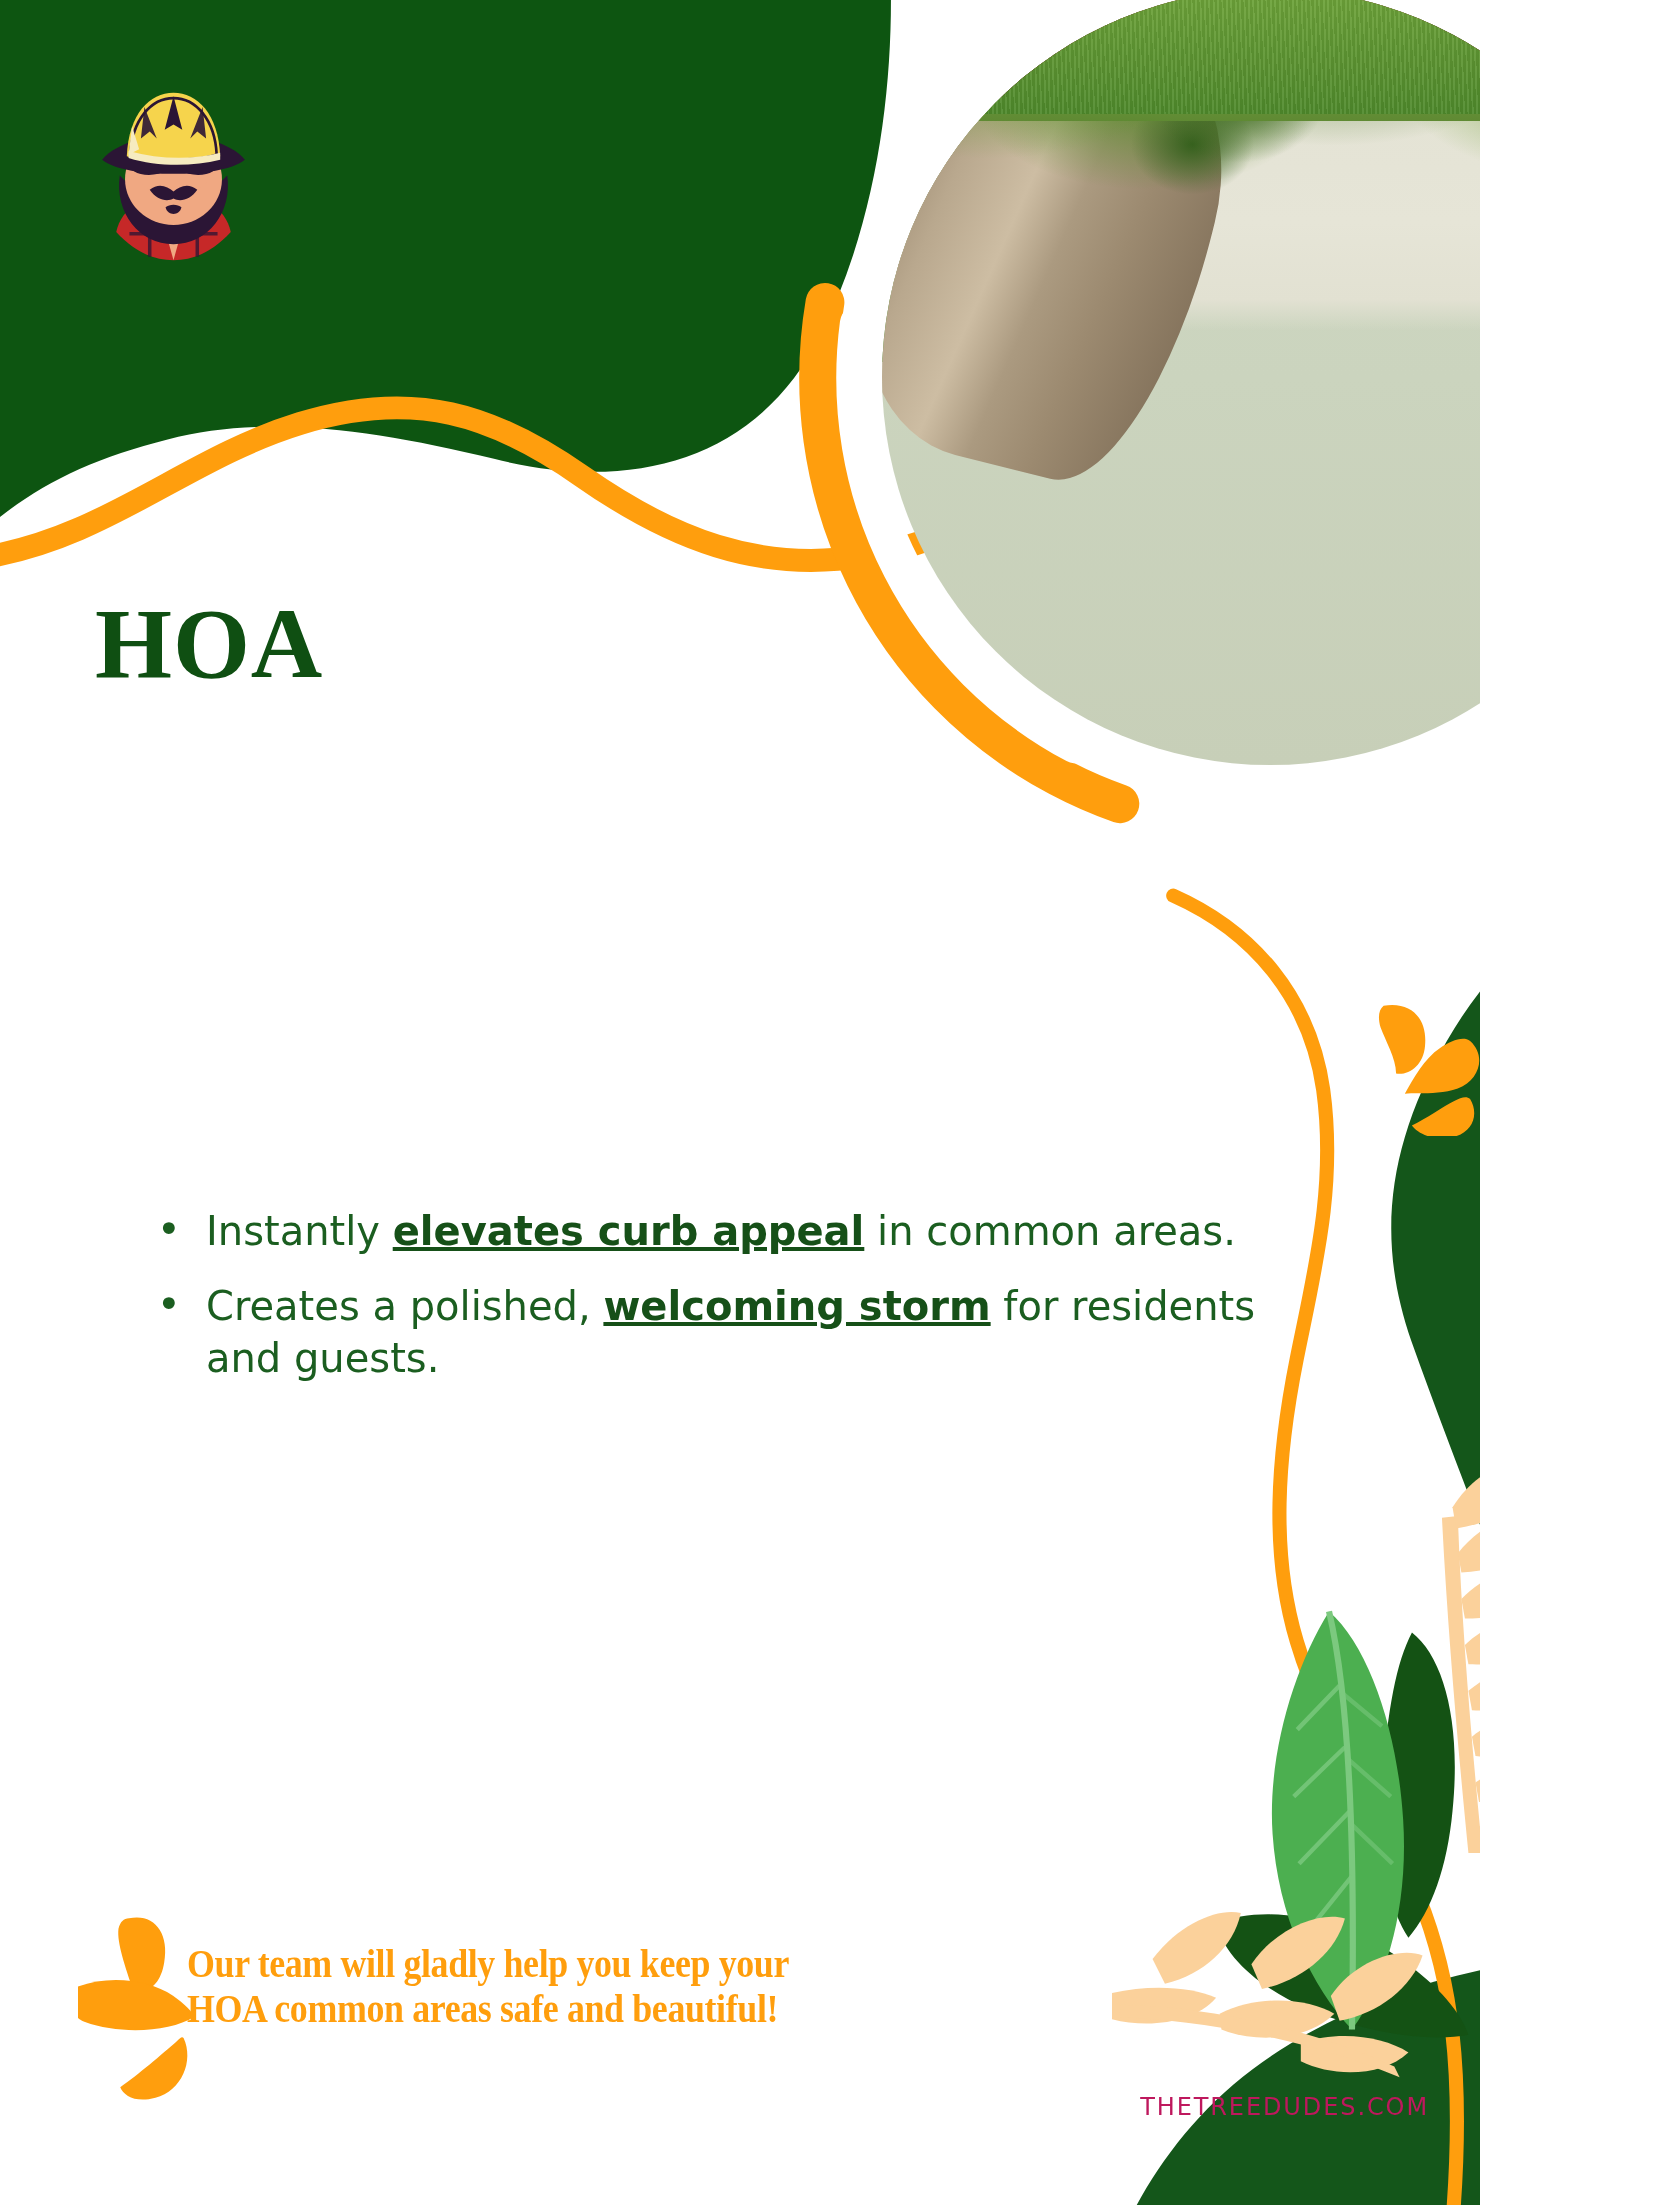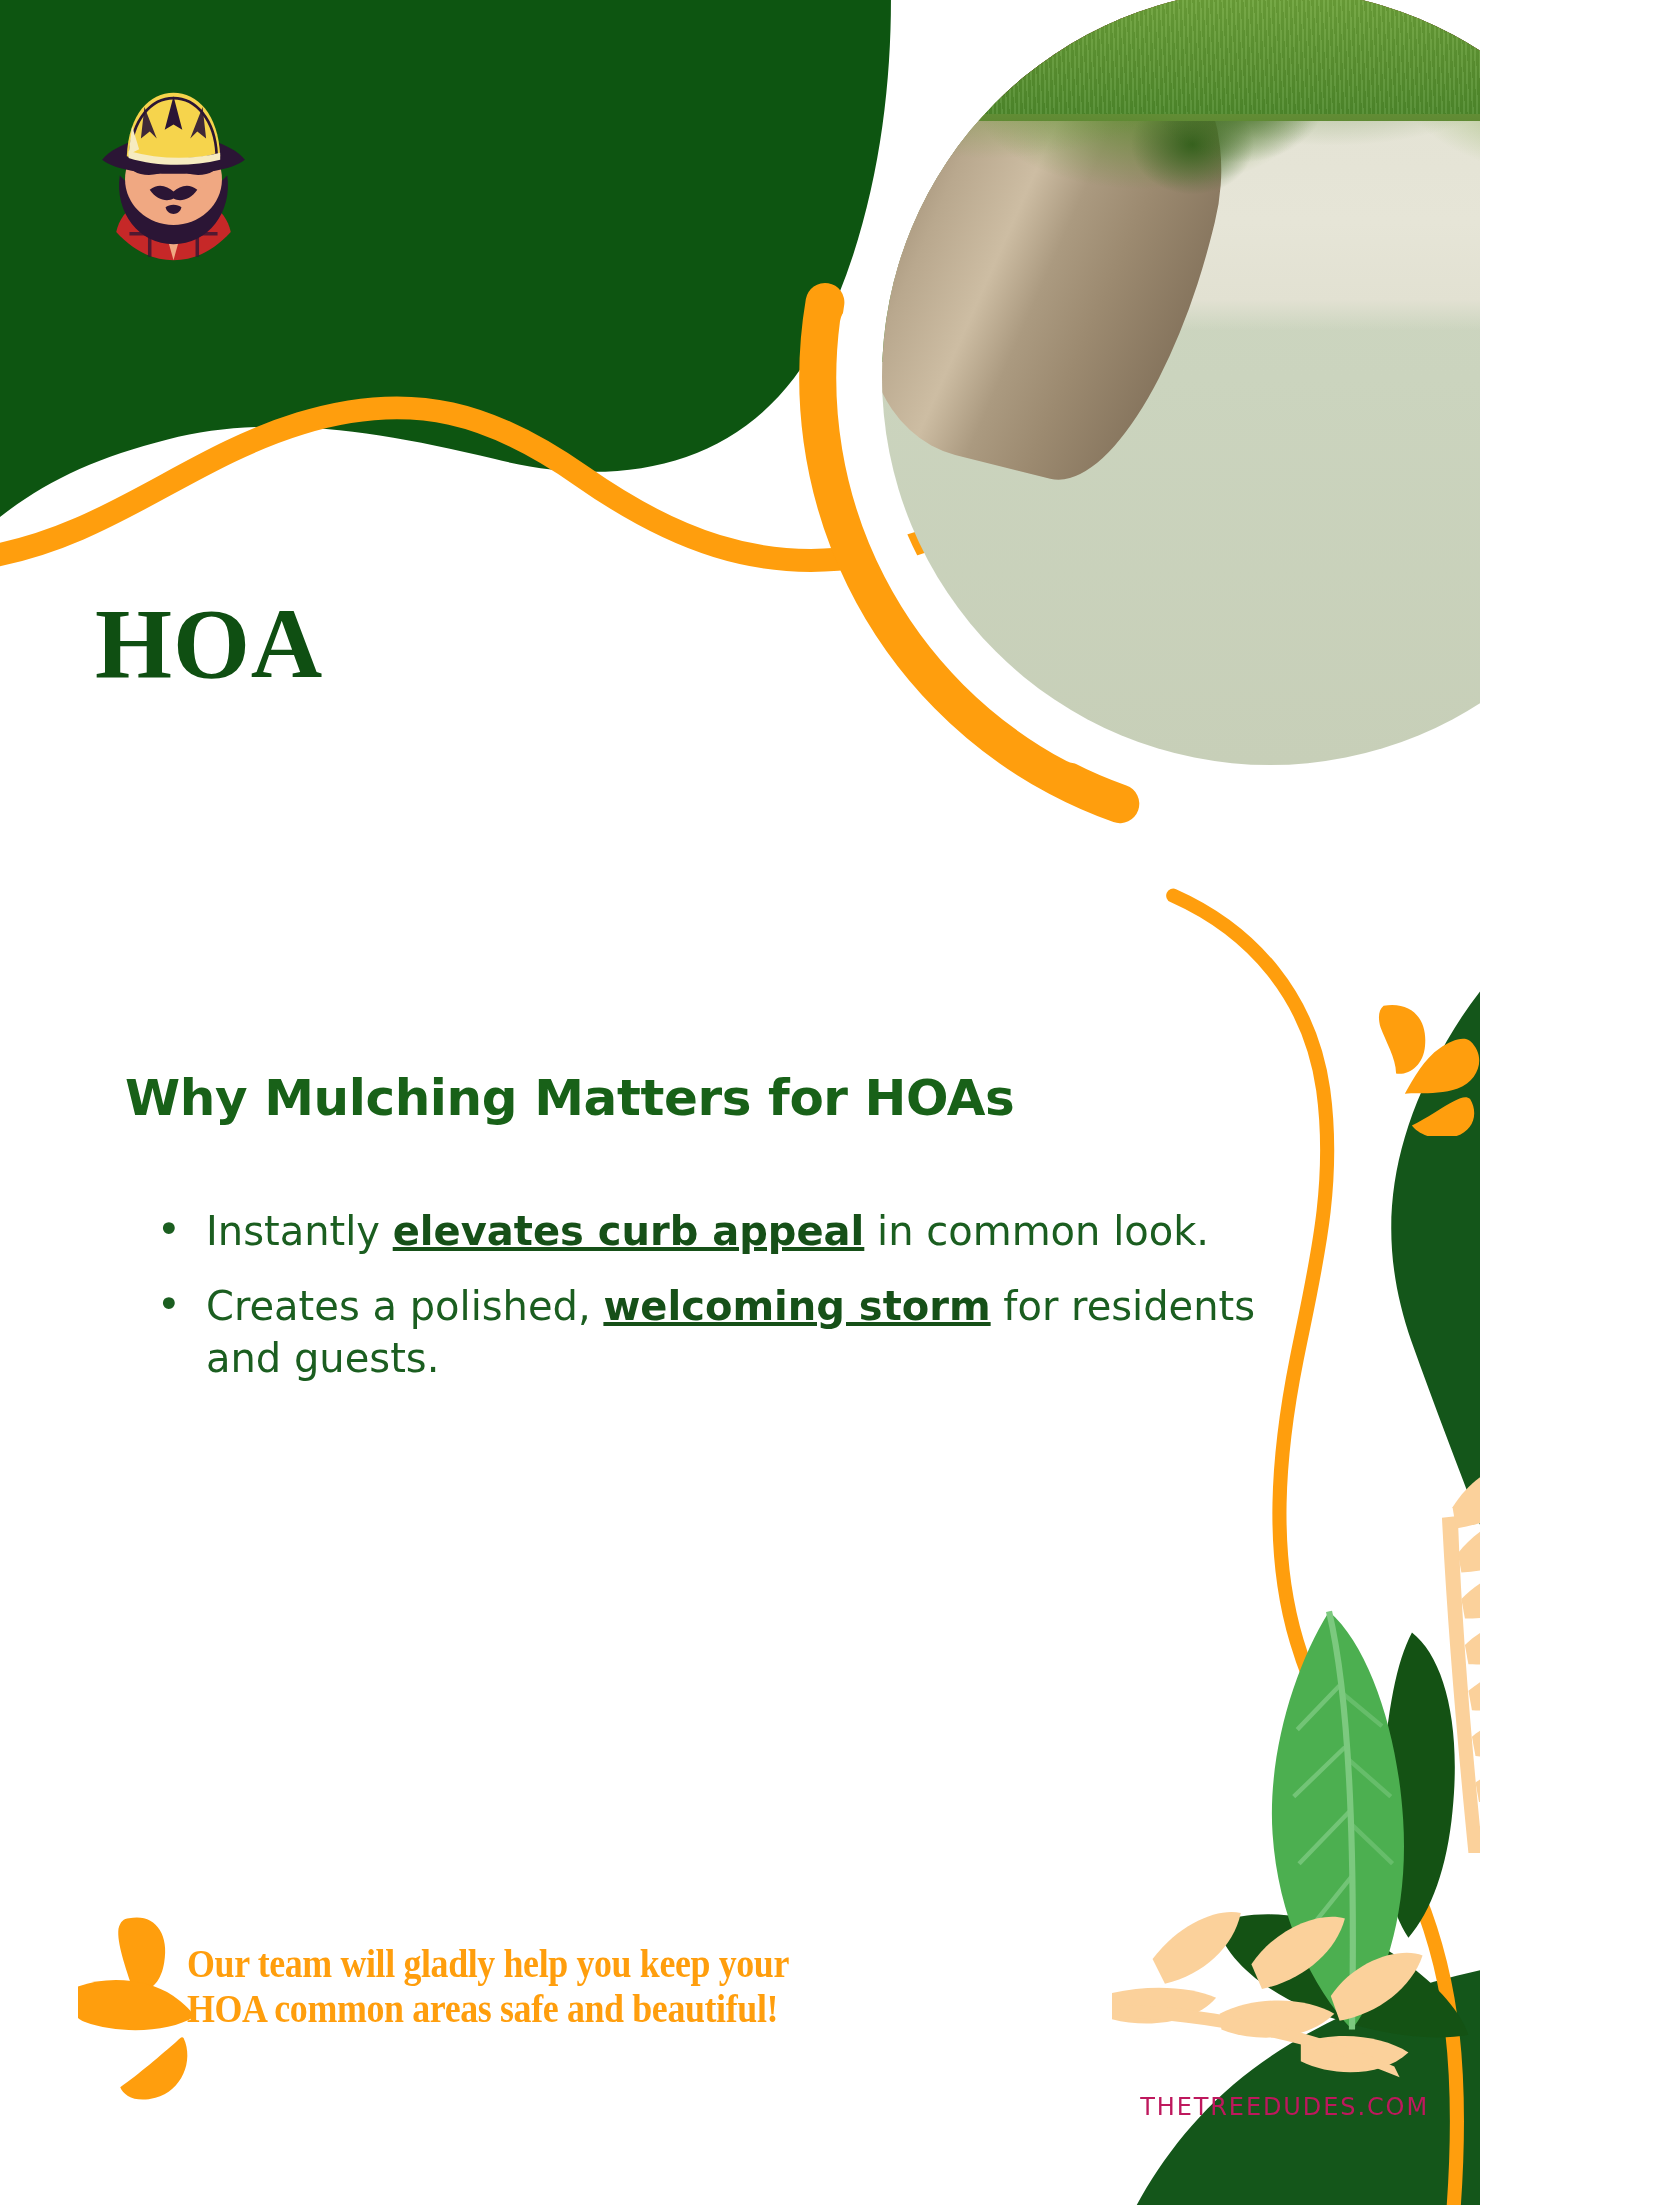--- a/index.html
+++ b/index.html
@@ -308,34 +308,33 @@
       <path d="M138,26 L142,62 L132,54 L124,62 Z" fill="#2b1535" opacity=".9"></path>
       <path d="M58,48 L54,80 L66,74 Z" fill="#F6EBC0"></path>
       <path d="M54,76 C90,86 128,86 158,78 L158,86 C126,94 86,94 54,84 Z" fill="#F6EBC0"></path>
     </svg>
   </div>
 
   <div id="title">
     <span class="tl">HOA</span>
   </div>
 
-  <div id="subhead">Why Mulching Matters for HOAs</div>
 
   <div style="position:absolute;left:1366px;top:995px;width:150px;height:141px;z-index:9">
     <svg viewBox="0 0 170 160">
       <path d="M24,10 C56,8 72,30 66,60 C62,82 44,92 30,88 C32,72 22,50 18,34 C16,22 18,14 24,10 Z" fill="#FF9E0D" transform="rotate(-6 42 50)"></path>
       <path d="M118,52 C136,68 130,96 104,106 C82,114 56,110 44,112
                C54,94 66,72 84,60 C96,52 110,46 118,52 Z" fill="#FF9E0D"></path>
       <path d="M118,118 C130,138 118,160 92,162 C72,164 58,156 52,148
                C68,140 88,126 100,120 C108,116 114,114 118,118 Z" fill="#FF9E0D"></path>
     </svg>
   </div>
 
   <ul id="bullets">
-    <li><span>Instantly </span><b>elevates curb appeal</b><span> in common look.</span></li>
+    <li><span>Instantly </span><b>elevates curb appeal</b><span> in common areas.</span></li>
     <li><span>Creates a polished, </span><b>welcoming storm</b><span> for residents and guests.</span></li>
   </ul>
 
   <div style="position:absolute;left:1112px;top:1412px;width:547px;height:697px;z-index:7">
     <svg viewBox="0 0 620 790">
 
       <g fill="#FBD19B">
         <path d="M374,120 C380,240 392,380 404,500 L420,500 C408,380 396,240 392,118 Z"></path>
         <path d="M386,108 C414,62 470,42 500,52 C486,92 444,124 390,132 Z"></path>
         <path d="M392,160 C426,116 488,100 522,114 C502,152 456,178 396,182 Z"></path>

